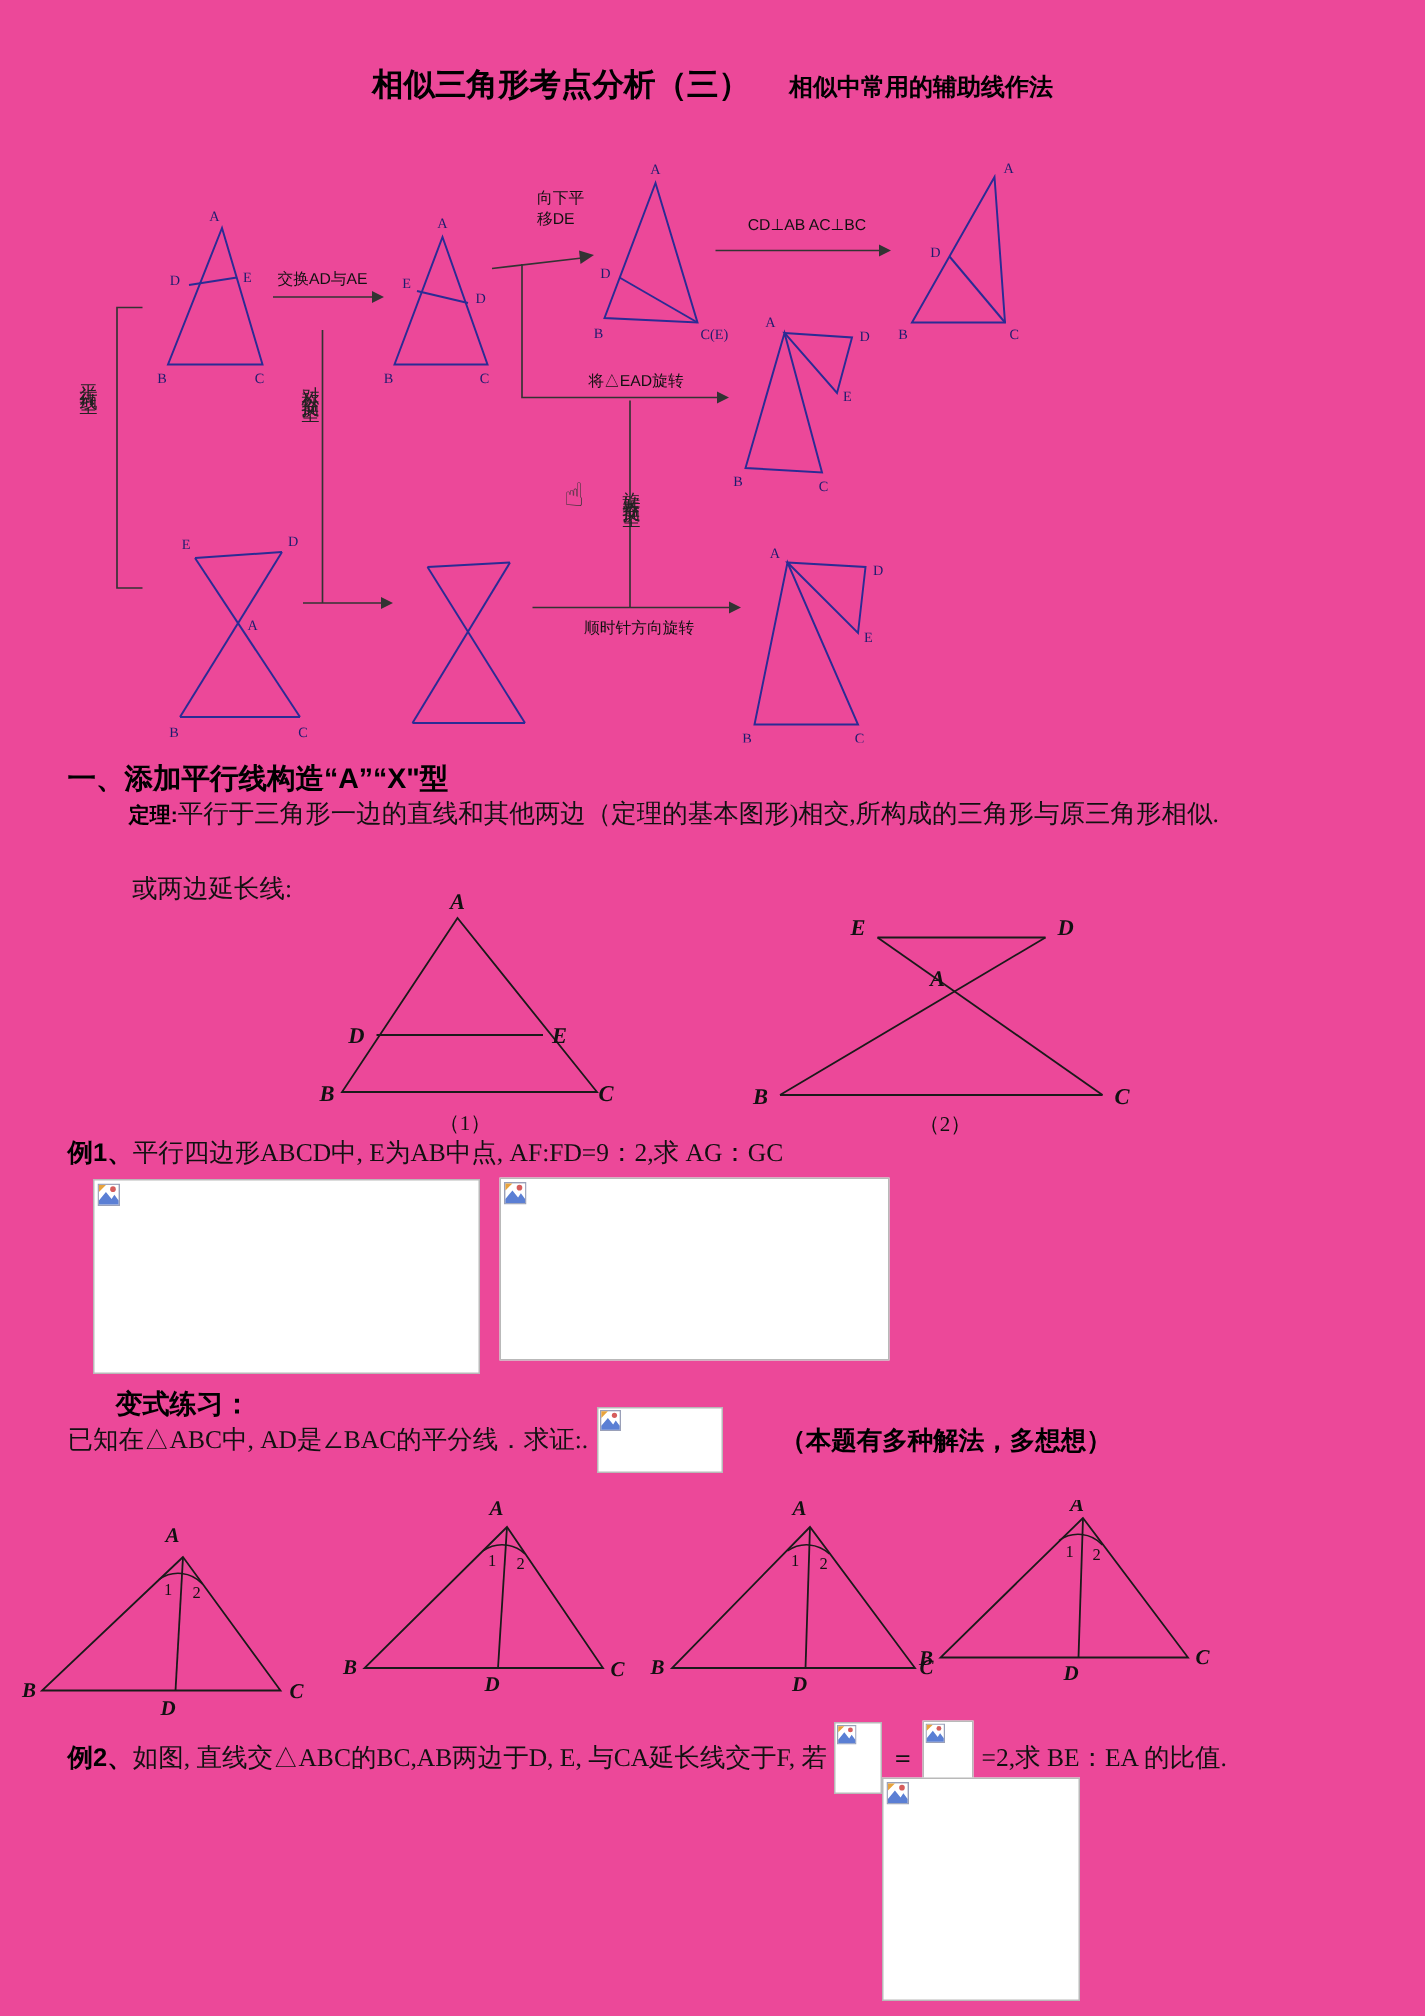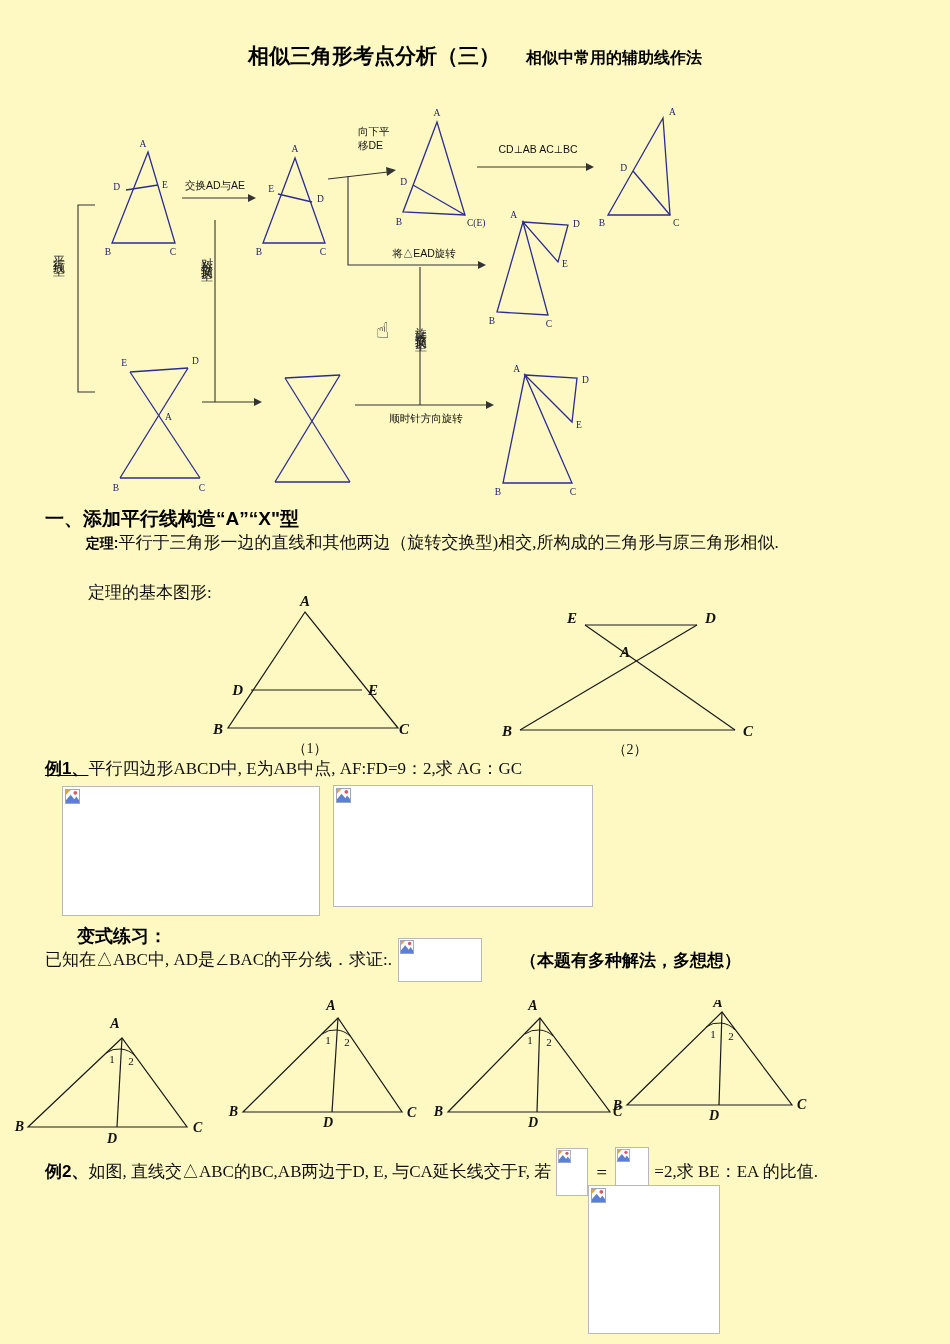--- a/index.html
+++ b/index.html
@@ -1,17 +1,17 @@
 <!DOCTYPE html>
 <html><head>
 <meta charset="utf-8">
 <style>
   html,body { margin:0; padding:0; background:#ffffff; }
   .page {
-    position:relative; width:950px; height:1344px; background:#fef9c3;
+    position:relative; width:950px; height:1344px; background:#ec4899;
     font-family:"Liberation Serif", serif; color:#111; overflow:hidden;
   }
   .abs { position:absolute; }
   .title-row { position:absolute; top:42px; left:0; width:950px; text-align:center; white-space:nowrap; }
   .title-main { font-family:"Liberation Sans",sans-serif; font-weight:bold; font-size:21px; color:#000; }
   .title-sub  { font-family:"Liberation Sans",sans-serif; font-weight:bold; font-size:16px; color:#000; margin-left:26px; }
   .h-sans { font-family:"Liberation Sans",sans-serif; font-weight:bold; color:#000; }
   .t17 { font-size:17px; line-height:1.45; color:#111; }
   .vtext {
     position:absolute; writing-mode:vertical-rl; text-orientation:upright;
@@ -149,23 +149,23 @@
     <text class="fc" x="386" y="327" text-anchor="middle">顺时针方向旋转</text>
   </svg>
 
   <div class="vtext" style="left:50px; top:246px; height:90px;">平行线型</div>
   <div class="vtext" style="left:198px; top:248px; height:100px;">对称交换型</div>
   <div class="vtext" style="left:412px; top:318px; height:95px;">旋转交换型</div>
   <div class="hand" style="left:376px; top:318px;">☝</div>
 
   <div class="abs h-sans" style="left:45px; top:506px; font-size:19px;">一、添加平行线构造“A”“X"型</div>
   <div class="abs t17" style="left:45px; top:531px; width:885px; text-indent:2.4em;">
-    <span class="h-sans" style="font-size:14px;">定理:</span><span>平行于三角形一边的直线和其他两边（旋转交换型)相交,所构成的三角形与原三角形相似.</span>
-  </div>
-  <div class="abs t17" style="left:88px; top:581px;">定理的基本图形:</div>
+    <span class="h-sans" style="font-size:14px;">定理:</span><span>平行于三角形一边的直线和其他两边（定理的基本图形)相交,所构成的三角形与原三角形相似.</span>
+  </div>
+  <div class="abs t17" style="left:88px; top:581px;">或两边延长线:</div>
 
   <svg class="abs" style="left:200px; top:595px;" width="560" height="165" viewBox="0 0 560 165">
     <g>
       <polygon class="blk" points="105,17 28,133 198,133"></polygon>
       <line class="blk" x1="51" y1="95" x2="162" y2="95"></line>
       <text class="gl" x="105" y="11" text-anchor="middle">A</text>
       <text class="gl" x="43" y="100" text-anchor="end">D</text>
       <text class="gl" x="168" y="100">E</text>
       <text class="gl" x="18" y="139" text-anchor="middle">B</text>
       <text class="gl" x="204" y="139" text-anchor="middle">C</text>
@@ -179,21 +179,21 @@
       <text class="gl" x="377" y="28" text-anchor="end">E</text>
       <text class="gl" x="505" y="28">D</text>
       <text class="gl" x="430" y="62" text-anchor="end">A</text>
       <text class="gl" x="312" y="141" text-anchor="end">B</text>
       <text class="gl" x="543" y="141">C</text>
       <text class="cap" x="430" y="159" text-anchor="middle">（2）</text>
     </g>
   </svg>
 
   <div class="abs t17" style="left:45px; top:757px;">
-    <span class="h-sans" style="font-size:17px;text-decoration:underline;">例1、</span><span>平行四边形ABCD中, E为AB中点, AF:FD=9：2,求 AG：GC</span>
+    <span class="h-sans" style="font-size:17px;">例1、</span><span>平行四边形ABCD中, E为AB中点, AF:FD=9：2,求 AG：GC</span>
   </div>
 
   <div class="ph-box" style="left:62px; top:786px; width:256px; height:128px;">
     <svg width="15" height="15" viewBox="0 0 16 16">
       <rect x="0.5" y="0.5" width="15" height="15" fill="#ffffff" stroke="#9aa0b8"></rect>
       <path d="M1,12 L6,6 L10,11 L12,8 L15,12 L15,15 L1,15 Z" fill="#5b7fd4"></path>
       <circle cx="11" cy="4" r="2" fill="#d65c5c"></circle>
       <path d="M1,1 L6,1 L1,6 Z" fill="#e8a33d"></path>
     </svg>
   </div>

